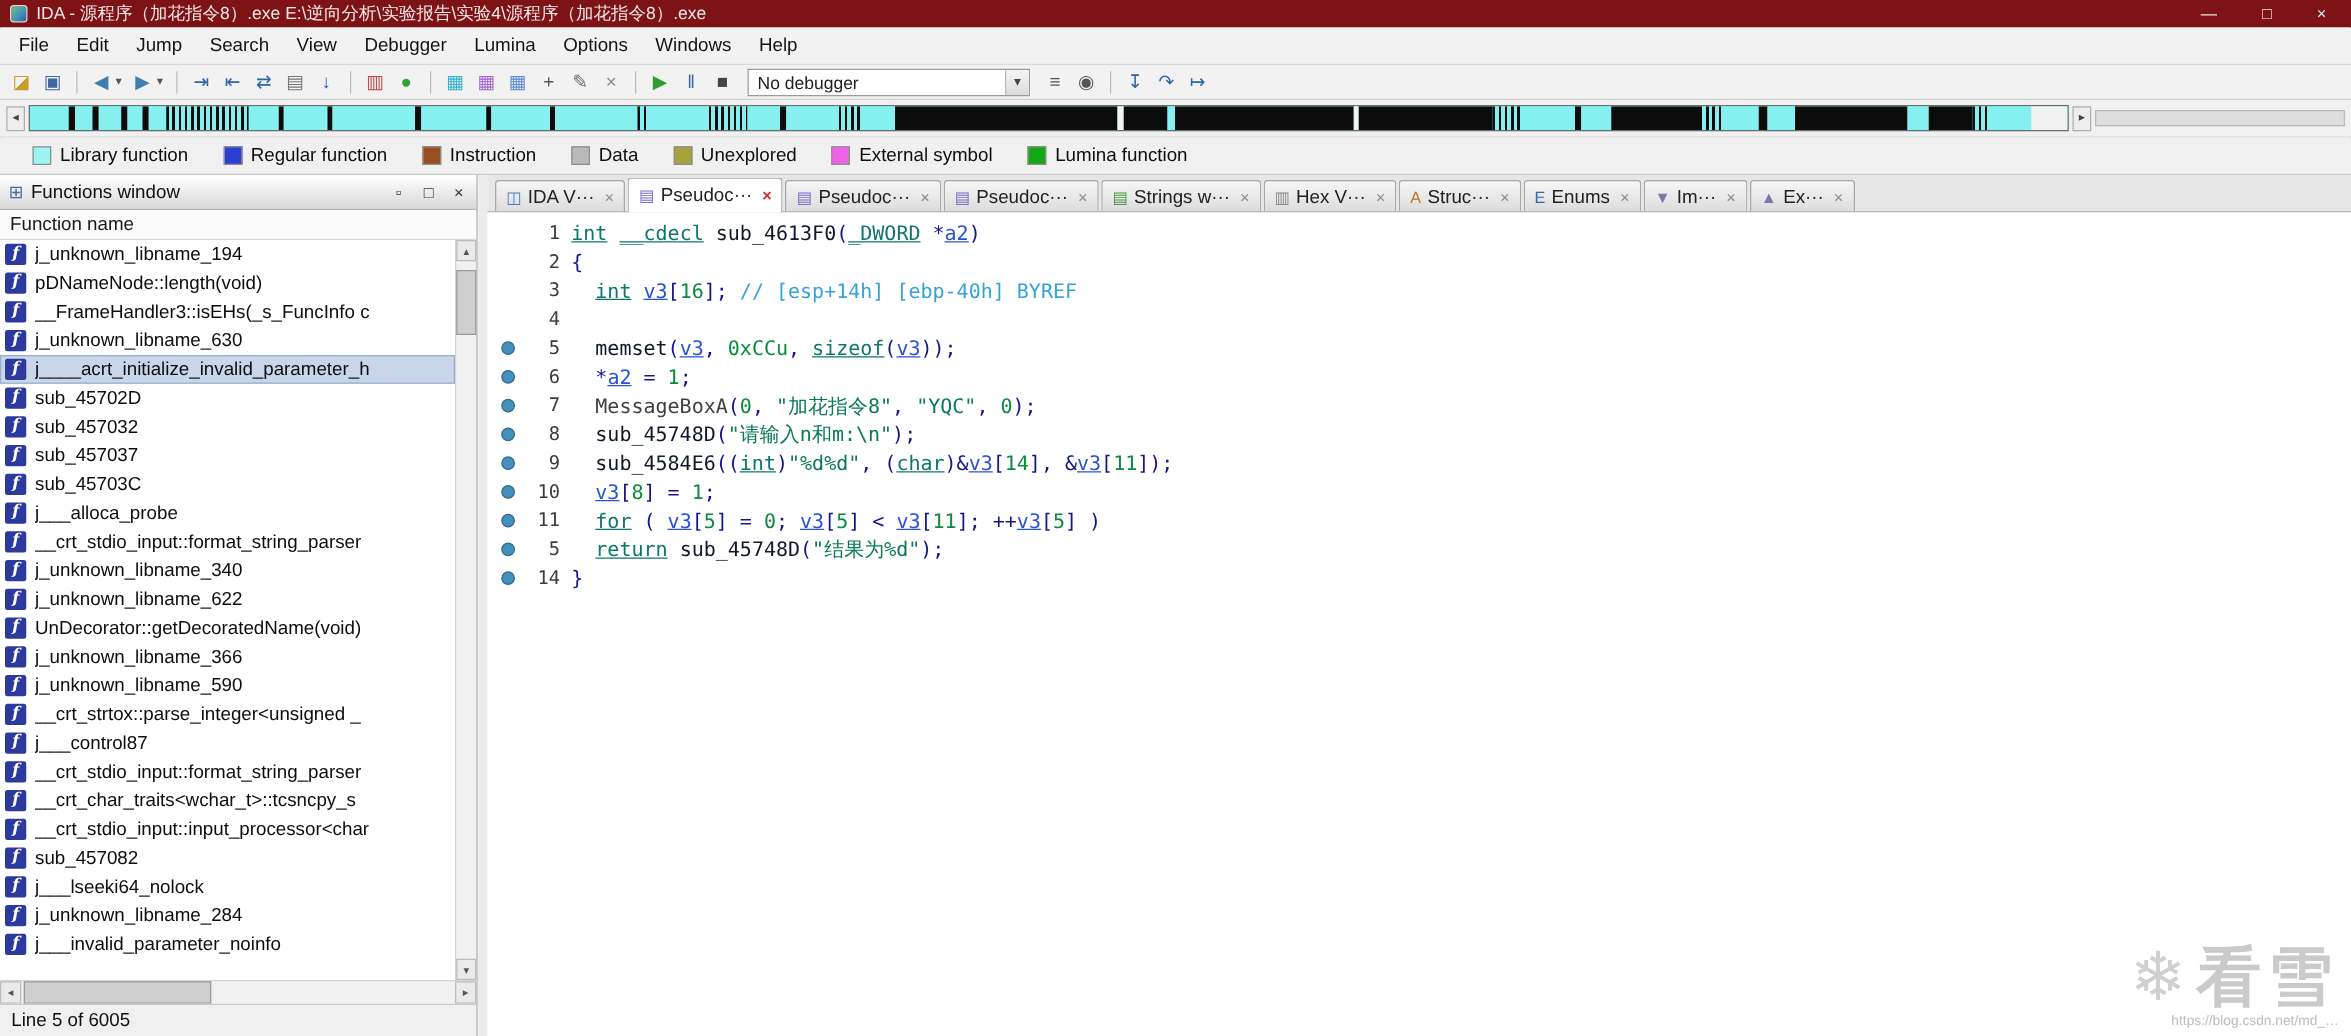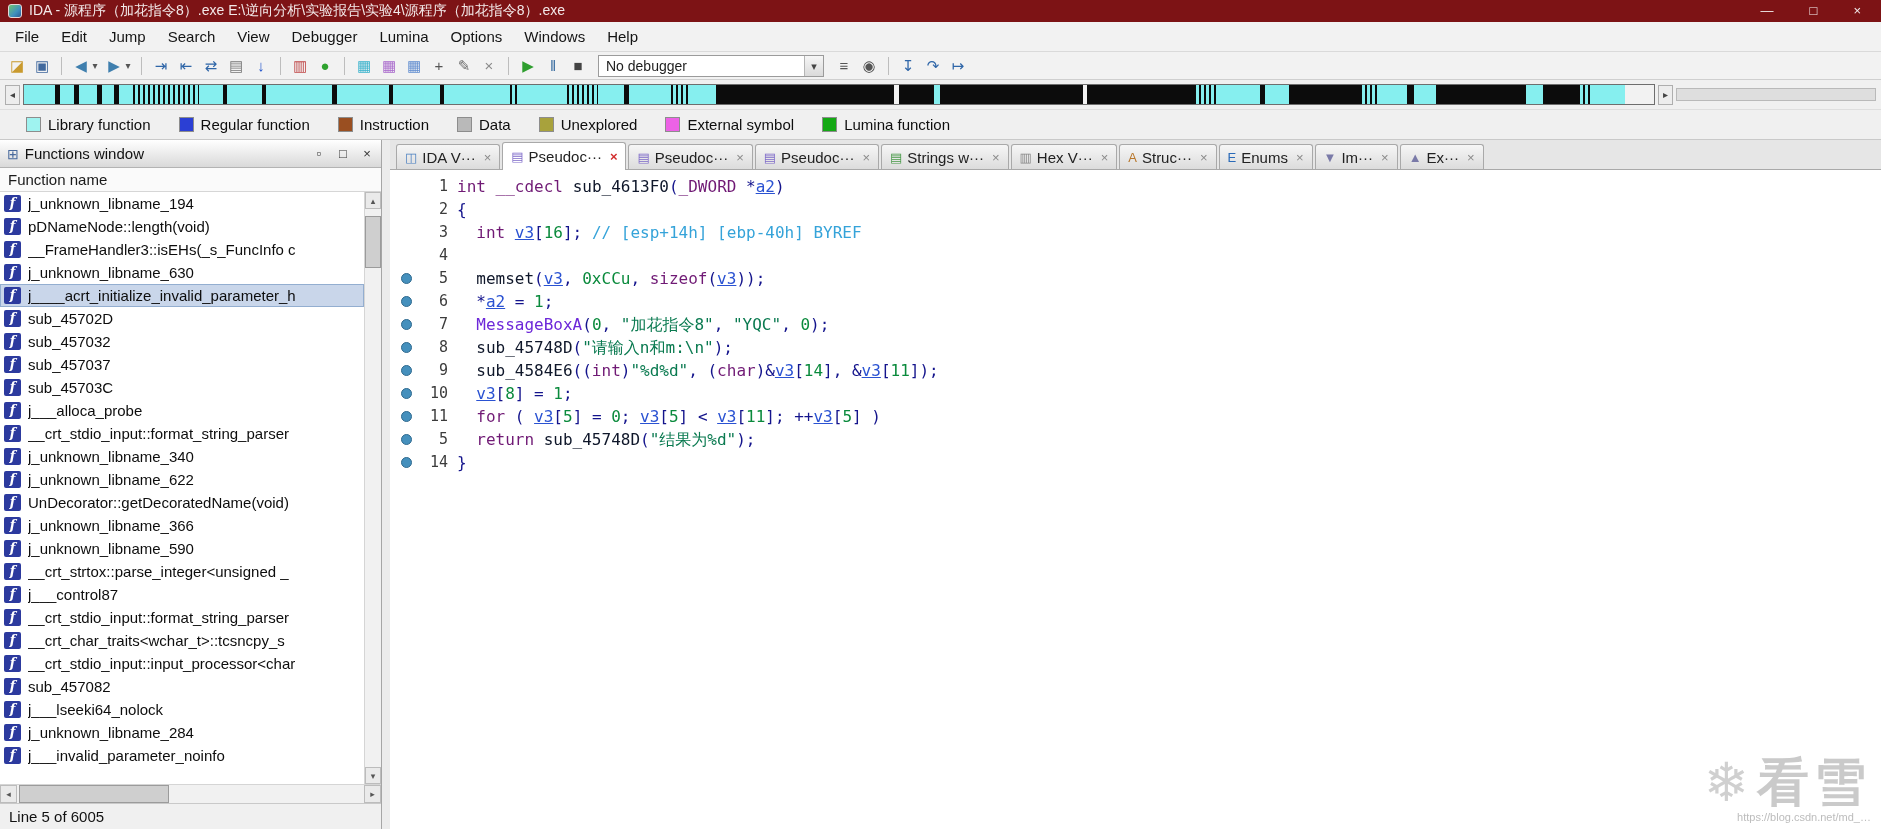--- a/index.html
+++ b/index.html
@@ -94,26 +94,26 @@
   .tab-close.red { color:#d22d2d; font-weight:bold; }
 
   .codearea { flex:1; background:#fff; position:relative; overflow:hidden; padding-top:5px; }
   .crow { display:flex; height:23px; line-height:23px; }
   .cdot { width:30px; flex:0 0 auto; position:relative; }
   .cdot.on::before { content:""; position:absolute; width:9px; height:9px; border-radius:50%; background:#4590bd; border:1px solid #2f6a8f; left:11px; top:6px; }
   .clno { width:28px; flex:0 0 auto; text-align:right; font-family:"DejaVu Sans Mono", monospace; font-size:15px; color:#3c3c3c; }
   .ctext { flex:1; padding-left:9px; white-space:pre; font-family:"DejaVu Sans Mono", monospace; font-size:16px; }
   .crow.hl .ctext { background:#d7d7d7; }
   .tk-pl  { color:#14148c; }
-  .tk-kw  { color:#701a75; }
+  .tk-kw  { color:#0f766e;text-decoration:underline; }
   .tk-fn  { color:#0f172a; }
   .tk-var { color:#2a52d2;text-decoration:underline; }
   .tk-num { color:#0a8a3c; }
   .tk-str { color:#0a7a50; }
-  .tk-imp { color:#6d28d9; }
+  .tk-imp { color:#404040; }
   .tk-com { color:#35a3d9; }
 
   .mainstatus { height:28px; flex:0 0 auto; background:#f0f0f0; border-top:1px solid #c9c9c9; position:relative; }
   .pos-box { position:absolute; left:54px; top:2px; height:22px; line-height:20px; min-width:336px; background:#fff; border:1px solid #8f8f8f; padding:0 8px; font-family:"DejaVu Sans Mono", monospace; font-size:14px; color:#1c1c1c; }
 
   
   .watermark { position:absolute; right:10px; bottom:6px; text-align:right; pointer-events:none; }
   .wm-row { display:flex; align-items:center; gap:8px; justify-content:flex-end; }
   .wm-flake { font-size:54px; color:rgba(150,150,150,0.45); line-height:1; }
   .wm-text { font-size:52px; font-weight:bold; letter-spacing:5px; color:rgba(150,150,150,0.5); line-height:1; }

